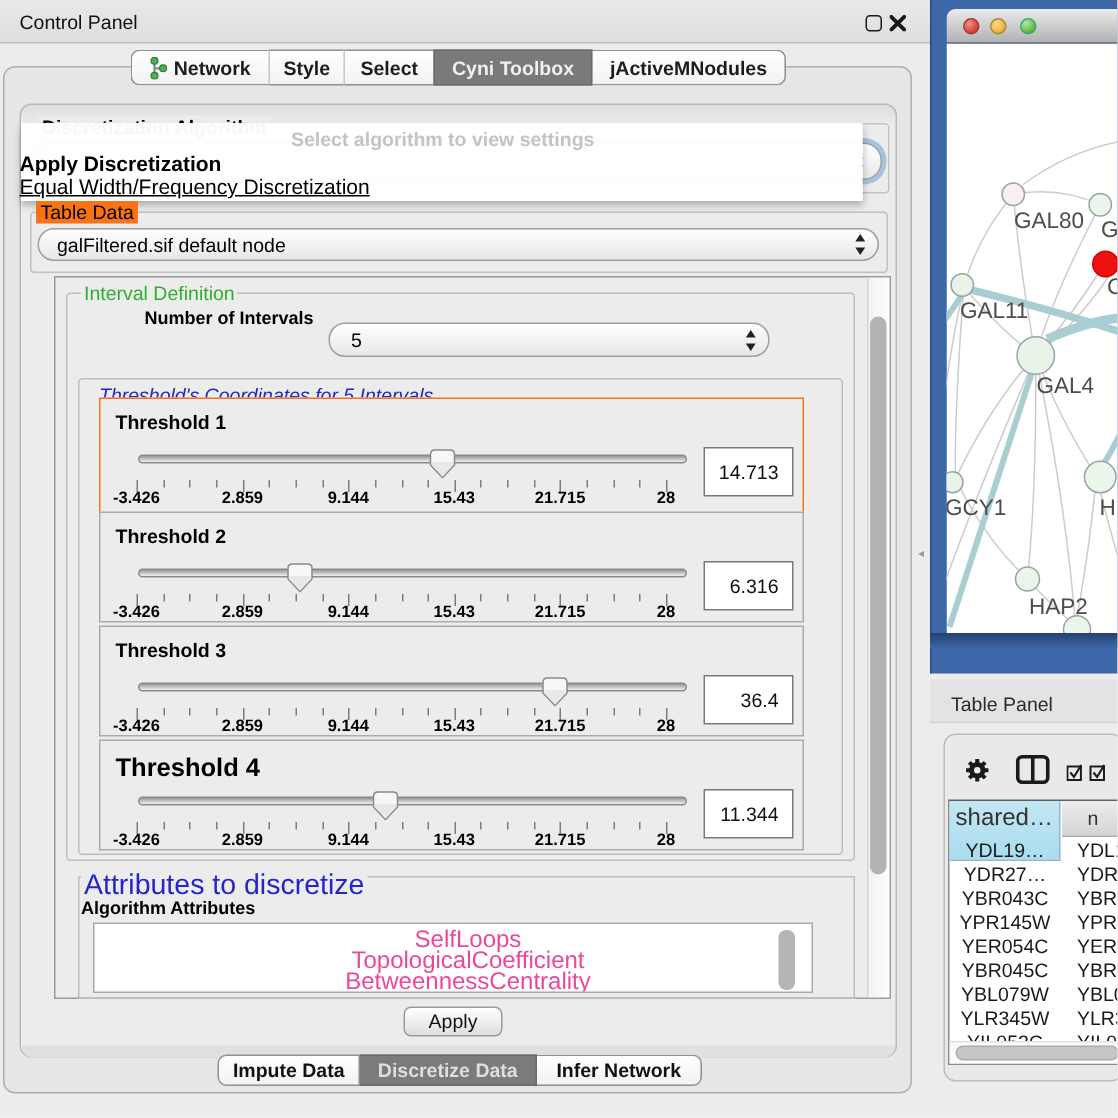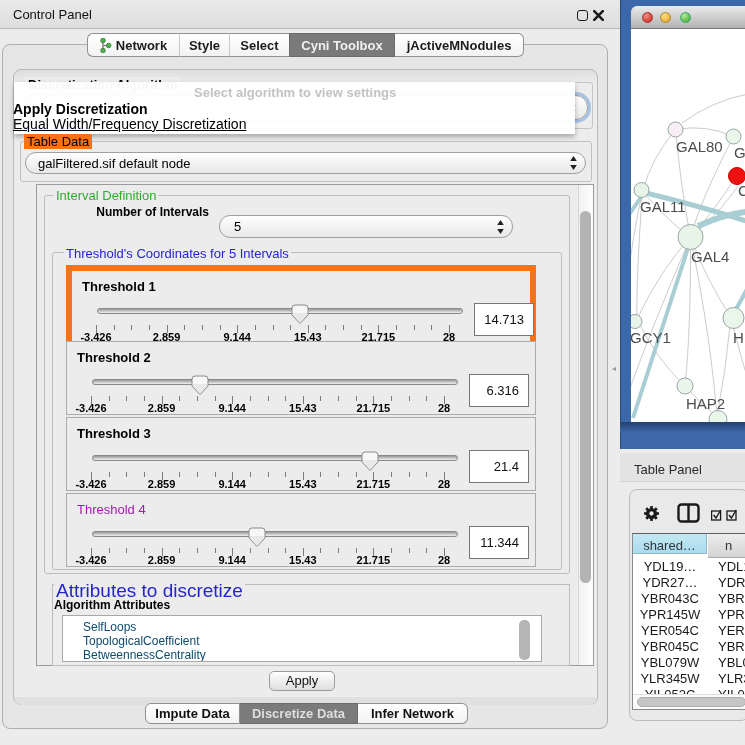--- a/index.html
+++ b/index.html
@@ -81,24 +81,24 @@
 <div class="abs" style="left:60px;top:205px;width:149px;text-align:right;font-size:12px;font-weight:bold;color:#000;">Number of Intervals</div>
 <div class="abs" style="left:219px;top:215px;width:294px;height:23px;background:linear-gradient(#ffffff,#e7e7e7);border:1px solid #9f9f9f;border-radius:11px;">
   <div class="abs" style="left:14px;top:3px;font-size:13px;color:#000;">5</div>
   <svg class="abs" style="right:8px;top:50%;margin-top:-7px;" width="7" height="14" viewBox="0 0 7 14">
         <path d="M3.5 0 L6.8 5 L0.2 5 Z" fill="#222"></path>
         <path d="M3.5 14 L6.8 9 L0.2 9 Z" fill="#222"></path>
       </svg>
 </div>
 
 <div class="abs" style="left:52px;top:252px;width:510px;height:318px;border:1px solid #bdbdbd;border-radius:3px;"></div>
-<div class="abs" style="left:64px;top:246px;font-size:13px;color:#2525cc;background:#ececec;padding:0 2px;">Threshold's Coordinates for 5 Intervals</div>
+<div class="abs" style="left:64px;top:256px;font-size:13px;color:#2525cc;background:#ececec;padding:0 2px;font-style:italic;">Threshold's Coordinates for 5 Intervals</div>
 
 <div id="thresholds">
-      <div class="abs" style="left:66px;top:265px;width:470px;height:82px;border:6px solid #f97316;background:#ececec;padding-left:19px;">
+      <div class="abs" style="left:66px;top:265px;width:470px;height:82px;border:1px solid #f97316;background:#ececec;padding-left:19px;">
         <div class="abs" style="left:10px;top:8px;font-size:13px;font-weight:bold;color:#000;">Threshold 1</div>
         <div class="abs" style="left:25px;top:37px;width:366px;height:6px;background:linear-gradient(#989898,#f0f0f0);border:1px solid #8a8a8a;border-radius:3px;"></div>
         <div class="abs" style="left:24.0px;top:54px;width:1px;height:8px;background:#7c7c7c;"></div>
         <div class="abs" style="left:41.6px;top:54px;width:1px;height:5px;background:#7c7c7c;"></div>
         <div class="abs" style="left:59.3px;top:54px;width:1px;height:5px;background:#7c7c7c;"></div>
         <div class="abs" style="left:76.9px;top:54px;width:1px;height:5px;background:#7c7c7c;"></div>
         <div class="abs" style="left:94.6px;top:54px;width:1px;height:8px;background:#7c7c7c;"></div>
         <div class="abs" style="left:112.3px;top:54px;width:1px;height:5px;background:#7c7c7c;"></div>
         <div class="abs" style="left:129.9px;top:54px;width:1px;height:5px;background:#7c7c7c;"></div>
         <div class="abs" style="left:147.5px;top:54px;width:1px;height:5px;background:#7c7c7c;"></div>
@@ -190,24 +190,24 @@
         <div class="abs" style="left:-11px;top:60px;width:70px;text-align:center;font-size:11px;font-weight:bold;color:#000;">-3.426</div>
         <div class="abs" style="left:59.599999999999994px;top:60px;width:70px;text-align:center;font-size:11px;font-weight:bold;color:#000;">2.859</div>
         <div class="abs" style="left:130.2px;top:60px;width:70px;text-align:center;font-size:11px;font-weight:bold;color:#000;">9.144</div>
         <div class="abs" style="left:200.8px;top:60px;width:70px;text-align:center;font-size:11px;font-weight:bold;color:#000;">15.43</div>
         <div class="abs" style="left:271.4px;top:60px;width:70px;text-align:center;font-size:11px;font-weight:bold;color:#000;">21.715</div>
         <div class="abs" style="left:342px;top:60px;width:70px;text-align:center;font-size:11px;font-weight:bold;color:#000;">28</div>
         <svg class="abs" style="left:294px;top:33px;" width="18" height="20" viewBox="0 0 18 20">
           <path d="M1 4 Q1 1 4 1 L14 1 Q17 1 17 4 L17 11 L9 19.5 L1 11 Z" fill="#f7f7f7" stroke="#8a8a8a" stroke-width="1"></path>
           <path d="M2 9 L16 9 L16 11 L9 18.5 L2 11 Z" fill="#e8e8e8"></path>
         </svg>
-        <div class="abs" style="left:402px;top:32px;width:60px;height:33px;background:#fff;border:1px solid #777;font-size:13px;color:#111;text-align:right;line-height:31px;padding-right:9px;">21.4</div>
+        <div class="abs" style="left:402px;top:32px;width:60px;height:33px;background:#fff;border:1px solid #777;font-size:13px;color:#111;text-align:right;line-height:31px;padding-right:9px;">36.4</div>
       </div>
       <div class="abs" style="left:66px;top:493px;width:470px;height:74px;border:1px solid #ababab;background:#ececec;">
-        <div class="abs" style="left:10px;top:8px;font-size:13px;font-weight:normal;color:#a21caf;">Threshold 4</div>
+        <div class="abs" style="left:10px;top:8px;font-size:17px;font-weight:bold;color:#000000;">Threshold 4</div>
         <div class="abs" style="left:25px;top:37px;width:366px;height:6px;background:linear-gradient(#989898,#f0f0f0);border:1px solid #8a8a8a;border-radius:3px;"></div>
         <div class="abs" style="left:24.0px;top:54px;width:1px;height:8px;background:#7c7c7c;"></div>
         <div class="abs" style="left:41.6px;top:54px;width:1px;height:5px;background:#7c7c7c;"></div>
         <div class="abs" style="left:59.3px;top:54px;width:1px;height:5px;background:#7c7c7c;"></div>
         <div class="abs" style="left:76.9px;top:54px;width:1px;height:5px;background:#7c7c7c;"></div>
         <div class="abs" style="left:94.6px;top:54px;width:1px;height:8px;background:#7c7c7c;"></div>
         <div class="abs" style="left:112.3px;top:54px;width:1px;height:5px;background:#7c7c7c;"></div>
         <div class="abs" style="left:129.9px;top:54px;width:1px;height:5px;background:#7c7c7c;"></div>
         <div class="abs" style="left:147.5px;top:54px;width:1px;height:5px;background:#7c7c7c;"></div>
         <div class="abs" style="left:165.2px;top:54px;width:1px;height:8px;background:#7c7c7c;"></div>
@@ -234,21 +234,21 @@
           <path d="M2 9 L16 9 L16 11 L9 18.5 L2 11 Z" fill="#e8e8e8"></path>
         </svg>
         <div class="abs" style="left:402px;top:32px;width:60px;height:33px;background:#fff;border:1px solid #777;font-size:13px;color:#111;text-align:right;line-height:31px;padding-right:9px;">11.344</div>
       </div>
     </div>
 
 <div class="abs" style="left:52px;top:584px;width:518px;height:82px;border:1px solid #bdbdbd;border-top-color:#bdbdbd;"></div>
 <div class="abs" style="left:54px;top:580px;font-size:19px;color:#2525cc;background:#ececec;padding:0 2px;">Attributes to discretize</div>
 <div class="abs" style="left:54px;top:598px;font-size:12px;font-weight:bold;color:#000;">Algorithm Attributes</div>
 <div class="abs" style="left:62px;top:615px;width:480px;height:47px;background:#ffffff;border:1px solid #a8a8a8;overflow:hidden;">
-  <div style="padding:4px 0 0 20px;font-size:12px;color:#0c4a6e;line-height:14px;">SelfLoops<br>TopologicalCoefficient<br>BetweennessCentrality</div>
+  <div style="padding:4px 0 0 20px;font-size:16px;color:#ec4899;line-height:14px;text-align:center;">SelfLoops<br>TopologicalCoefficient<br>BetweennessCentrality</div>
 </div>
 <div class="abs" style="left:519px;top:620px;width:11px;height:40px;background:#b5b5b5;border-radius:5px;"></div>
 
 <div class="abs" style="left:269px;top:671px;width:66px;height:20px;background:linear-gradient(#ffffff,#dedede);border:1px solid #9b9b9b;border-radius:5px;text-align:center;font-size:13px;color:#111;line-height:18px;">Apply</div>
 
 <div class="abs" style="left:14px;top:697px;width:583px;height:8px;background:#e0e0e0;border-radius:0 0 8px 8px;"></div>
 
 <div class="abs" style="left:145px;top:703px;height:21px;display:flex;font-size:13px;font-weight:bold;">
   <div style="width:95px;background:linear-gradient(#ffffff,#f2f2f2);border:1px solid #909090;border-radius:6px 0 0 6px;display:flex;align-items:center;justify-content:center;color:#111;">Impute Data</div>
   <div style="width:118px;background:#7b7b7b;border:1px solid #6b6b6b;border-left:none;display:flex;align-items:center;justify-content:center;color:#dedede;">Discretize Data</div>
@@ -342,21 +342,21 @@
   <line x1="11.5" y1="2" x2="11.5" y2="18" stroke="#1a1a1a" stroke-width="2.4"></line>
 </svg>
 <svg class="abs" style="left:711px;top:508px;" width="30" height="13" viewBox="0 0 30 13">
   <rect x="0.6" y="3" width="9" height="9" fill="none" stroke="#1a1a1a" stroke-width="1.3"></rect>
   <path d="M2.6 7 L5 10 L9.8 2" fill="none" stroke="#1a1a1a" stroke-width="1.4"></path>
   <rect x="16" y="3" width="9" height="9" fill="none" stroke="#1a1a1a" stroke-width="1.3"></rect>
   <path d="M18 7 L20.4 10 L25.2 2" fill="none" stroke="#1a1a1a" stroke-width="1.4"></path>
 </svg>
 
 <div class="abs" style="left:632px;top:533px;width:113px;height:177px;border:1px solid #8a8a8a;border-top-color:#5f5f5f;border-right:none;background:#fff;overflow:hidden;">
-  <div class="abs" style="left:0;top:0;width:74px;height:20px;background:linear-gradient(#c3e7f3,#a9dcee);border-right:1px solid #90b8c8;border-bottom:1px solid #90b8c8;text-align:center;font-size:13px;color:#333;line-height:24px;">shared…</div>
+  <div class="abs" style="left:0;top:0;width:74px;height:40px;background:linear-gradient(#c3e7f3,#a9dcee);border-right:1px solid #90b8c8;border-bottom:1px solid #90b8c8;text-align:center;font-size:16px;color:#333;line-height:24px;">shared…</div>
   <div class="abs" style="left:75px;top:0;width:38px;height:24px;background:linear-gradient(#ececec,#d4d4d4);border-bottom:1px solid #aaa;font-size:13px;color:#333;line-height:24px;padding-left:17px;">n</div>
   <div class="abs" style="left:0;top:25px;width:74px;text-align:center;font-size:13px;color:#1a1a1a;line-height:16px;">YDL19…<br>YDR27…<br>YBR043C<br>YPR145W<br>YER054C<br>YBR045C<br>YBL079W<br>YLR345W<br>YIL052C</div>
   <div class="abs" style="left:85px;top:25px;font-size:13px;color:#1a1a1a;line-height:16px;">YDL1<br>YDR2<br>YBR0<br>YPR1<br>YER0<br>YBR0<br>YBL0<br>YLR3<br>YIL0</div>
   <div class="abs" style="left:0;top:160px;width:113px;height:17px;background:#fbfbfb;border-top:1px solid #e0e0e0;"></div>
   <div class="abs" style="left:4px;top:163px;width:109px;height:10px;background:#c6c6c6;border:1px solid #adadad;border-radius:5px;"></div>
 </div>
 
 </div>
 
 </body></html>

